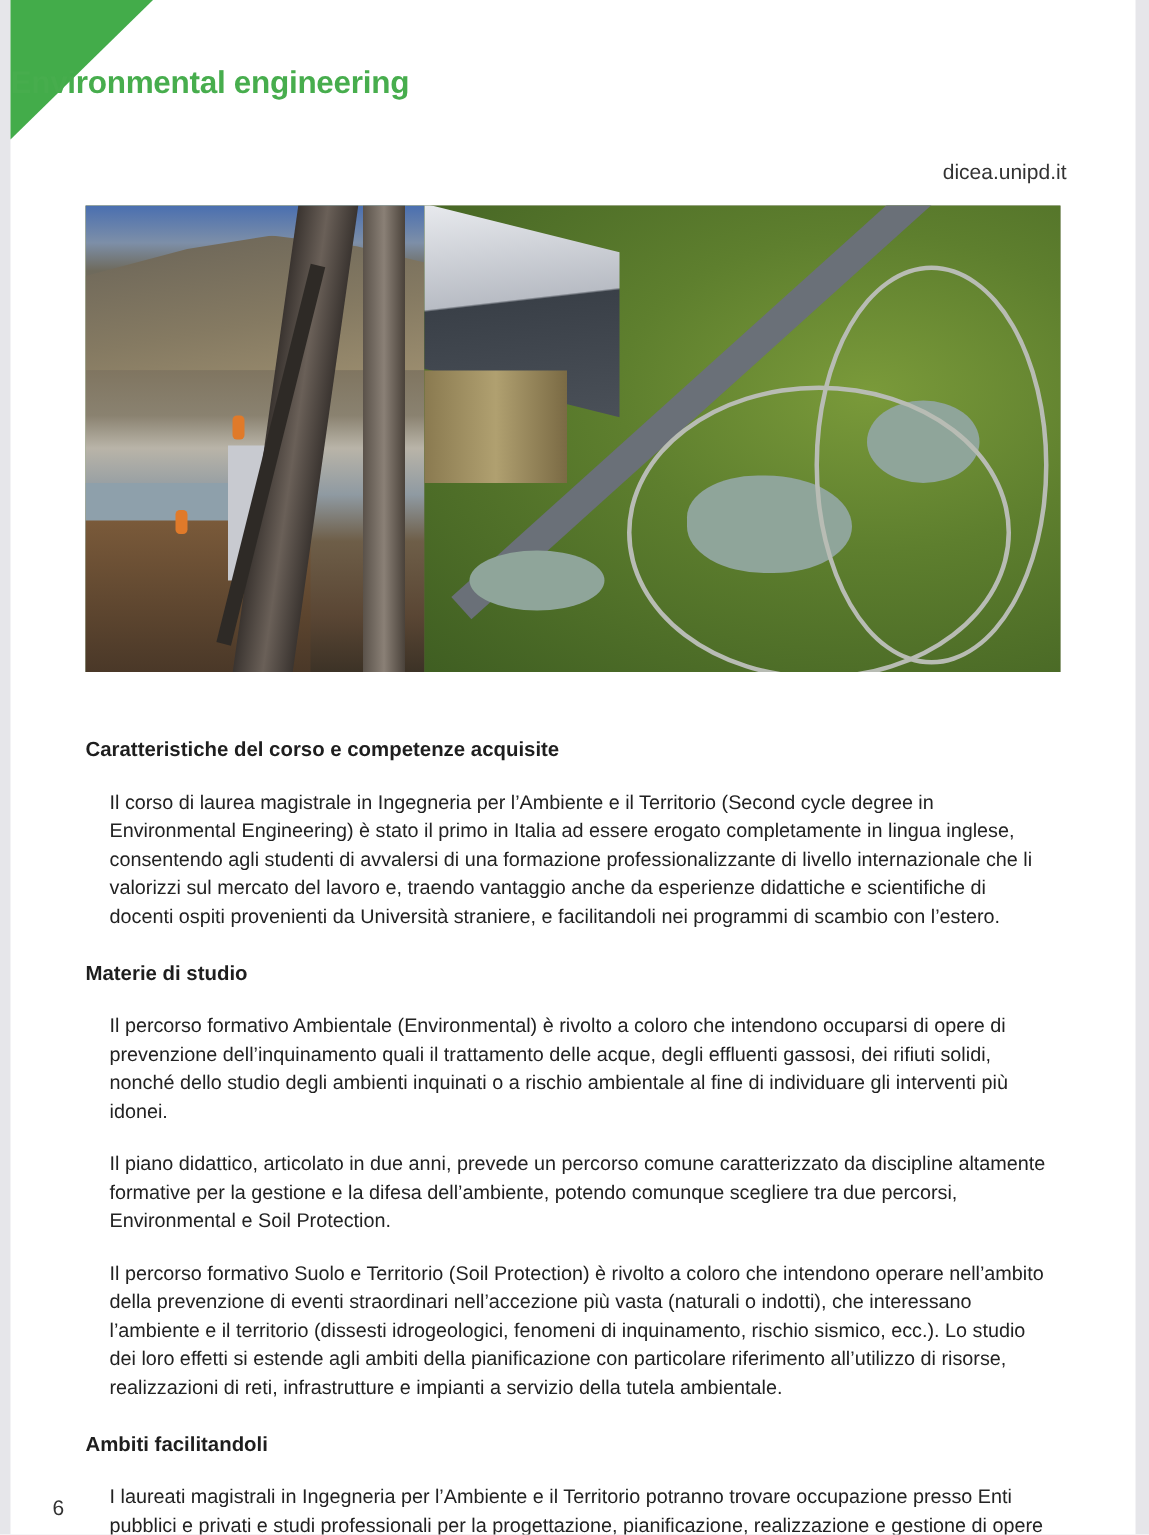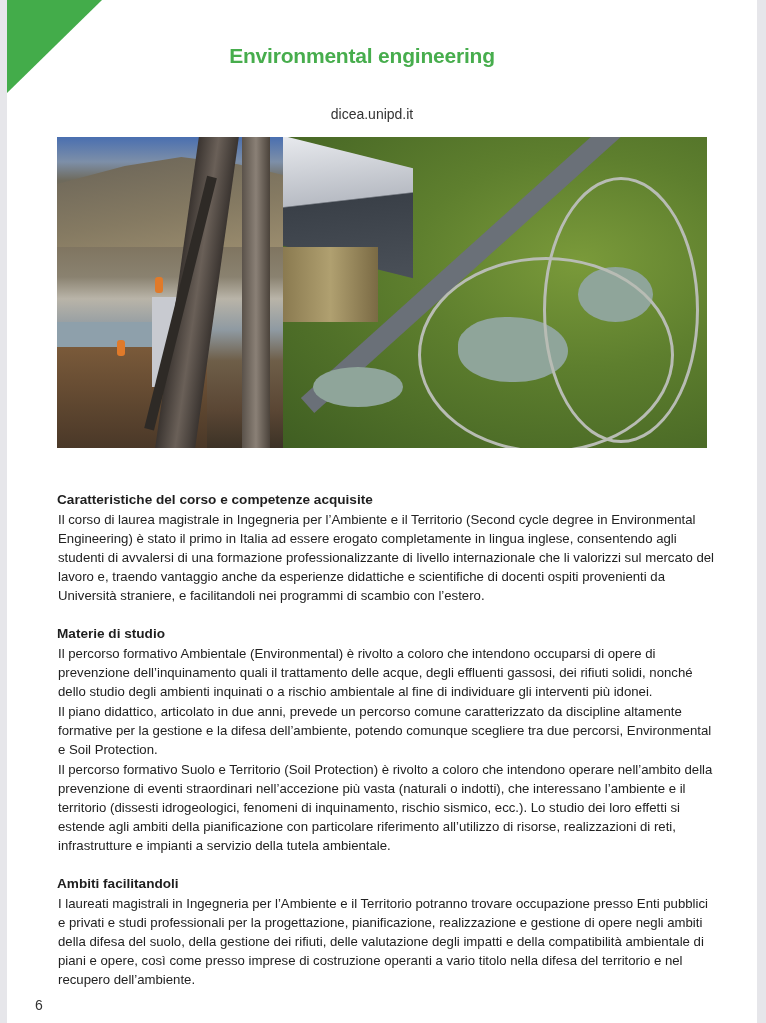--- a/index.html
+++ b/index.html
@@ -1,22 +1,22 @@
 <!DOCTYPE html>
 <html><head>
 <meta charset="utf-8">
 <style>
   html, body { margin:0; padding:0; }
   body { width:766px; height:1023px; background:#e6e6ea; position:relative; overflow:hidden; font-family:"Liberation Sans", sans-serif; }
   .page { position:absolute; left:7px; top:0; width:750px; height:1023px; background:#ffffff; }
   .corner { position:absolute; left:0; top:0; width:0; height:0; border-top:93px solid #43ac4a; border-right:95px solid transparent; }
-  .title { position:absolute; left:0; width:710px; text-align:center; color:#47ad4d; font-weight:bold; font-size:21px; line-height:28px; letter-spacing:-0.2px; }
+  .title { position:absolute; left:0; width:710px; color:#47ad4d; font-weight:bold; font-size:21px; line-height:28px; letter-spacing:-0.2px; }
   .t1 { top:42px; }
   .t2 { top:70px; }
-  .site { position:absolute; top:106px; left:13px; width:704px; text-align:center; font-size:14px; color:#333; }
+  .site { position:absolute; top:106px; left:0; width:704px; text-align:right; font-size:14px; color:#333; }
   .photo { position:absolute; left:50px; top:137px; width:650px; height:311px; overflow:hidden; background:#5a6a3a; }
   .ph-left { position:absolute; left:0; top:0; width:226px; height:311px;
      background:linear-gradient(180deg,#4a6fb0 0%,#7d8fa8 8%,#6e6a5c 14%,#7a6e58 30%,#8a8270 45%,#b9b4a8 52%,#8f9aa2 62%,#6e5e48 72%,#5a4634 88%,#3c3226 100%); }
   .ph-left .mtn { position:absolute; left:0; top:20px; width:226px; height:90px; background:linear-gradient(170deg,#6a6458 0%,#857a62 60%,#9a8c6e 100%); clip-path:polygon(0 30%,30% 10%,55% 0,80% 8%,100% 20%,100% 100%,0 100%); }
   .ph-left .river { position:absolute; left:0; top:185px; width:130px; height:40px; background:#8ea0ab; }
   .ph-left .debris { position:absolute; left:0; top:210px; width:150px; height:101px; background:linear-gradient(180deg,#7a5a3a,#4a3828); }
   .ph-left .pier { position:absolute; left:95px; top:160px; width:35px; height:90px; background:#c8cad0; }
   .ph-left .beam1 { position:absolute; left:120px; top:0; width:40px; height:311px; background:linear-gradient(90deg,#3a3430,#6a6058,#3a3430); transform:skewX(-8deg); }
   .ph-left .beam2 { position:absolute; left:185px; top:0; width:28px; height:311px; background:linear-gradient(90deg,#5a524a,#8a8076,#4a423a); }
   .ph-left .truss { position:absolute; left:150px; top:40px; width:10px; height:260px; background:#2e2a26; transform:rotate(14deg); transform-origin:top; }
@@ -25,21 +25,21 @@
      background:radial-gradient(ellipse at 70% 40%,#7a9a3a 0%,#5e7f2e 40%,#3f5e22 100%); }
   .ph-right .building { position:absolute; left:0; top:15px; width:130px; height:110px; background:linear-gradient(160deg,#e8eaee 0%,#b8bcc4 45%,#3a4048 46%,#4a5058 100%); transform:skewY(14deg); }
   .ph-right .glass { position:absolute; left:0; top:110px; width:95px; height:75px; background:linear-gradient(90deg,#8a7a50,#b0a070,#7a6a44); }
   .ph-right .road { position:absolute; left:60px; top:-20px; width:20px; height:420px; background:#6a7078; transform:rotate(48deg); transform-origin:top left; left:330px; }
   .ph-right .pond1 { position:absolute; left:175px; top:180px; width:110px; height:65px; background:#8fa59a; border-radius:45% 55% 50% 50%; }
   .ph-right .pond2 { position:absolute; left:295px; top:130px; width:75px; height:55px; background:#8fa59a; border-radius:50%; }
   .ph-right .pond3 { position:absolute; left:30px; top:230px; width:90px; height:40px; background:#8fa59a; border-radius:50%; }
   .ph-right .path { position:absolute; border:3px solid #b8bcb4; border-radius:50%; }
   .content { position:absolute; left:50px; top:490px; width:660px; font-size:13.2px; line-height:19px; color:#222; }
   .content h3 { margin:0; font-size:13.6px; font-weight:bold; line-height:19px; color:#1e1e1e; }
-  .content p { margin:1px; }
+  .content p { margin:16px; }
   .sec { margin-bottom:19px; }
   .pnum { position:absolute; left:28px; top:997px; font-size:14px; color:#333; }
 </style>
 </head>
 <body>
 
 <div class="page">
   <div class="corner"></div>
 
   <div class="title t1">Environmental engineering</div>

